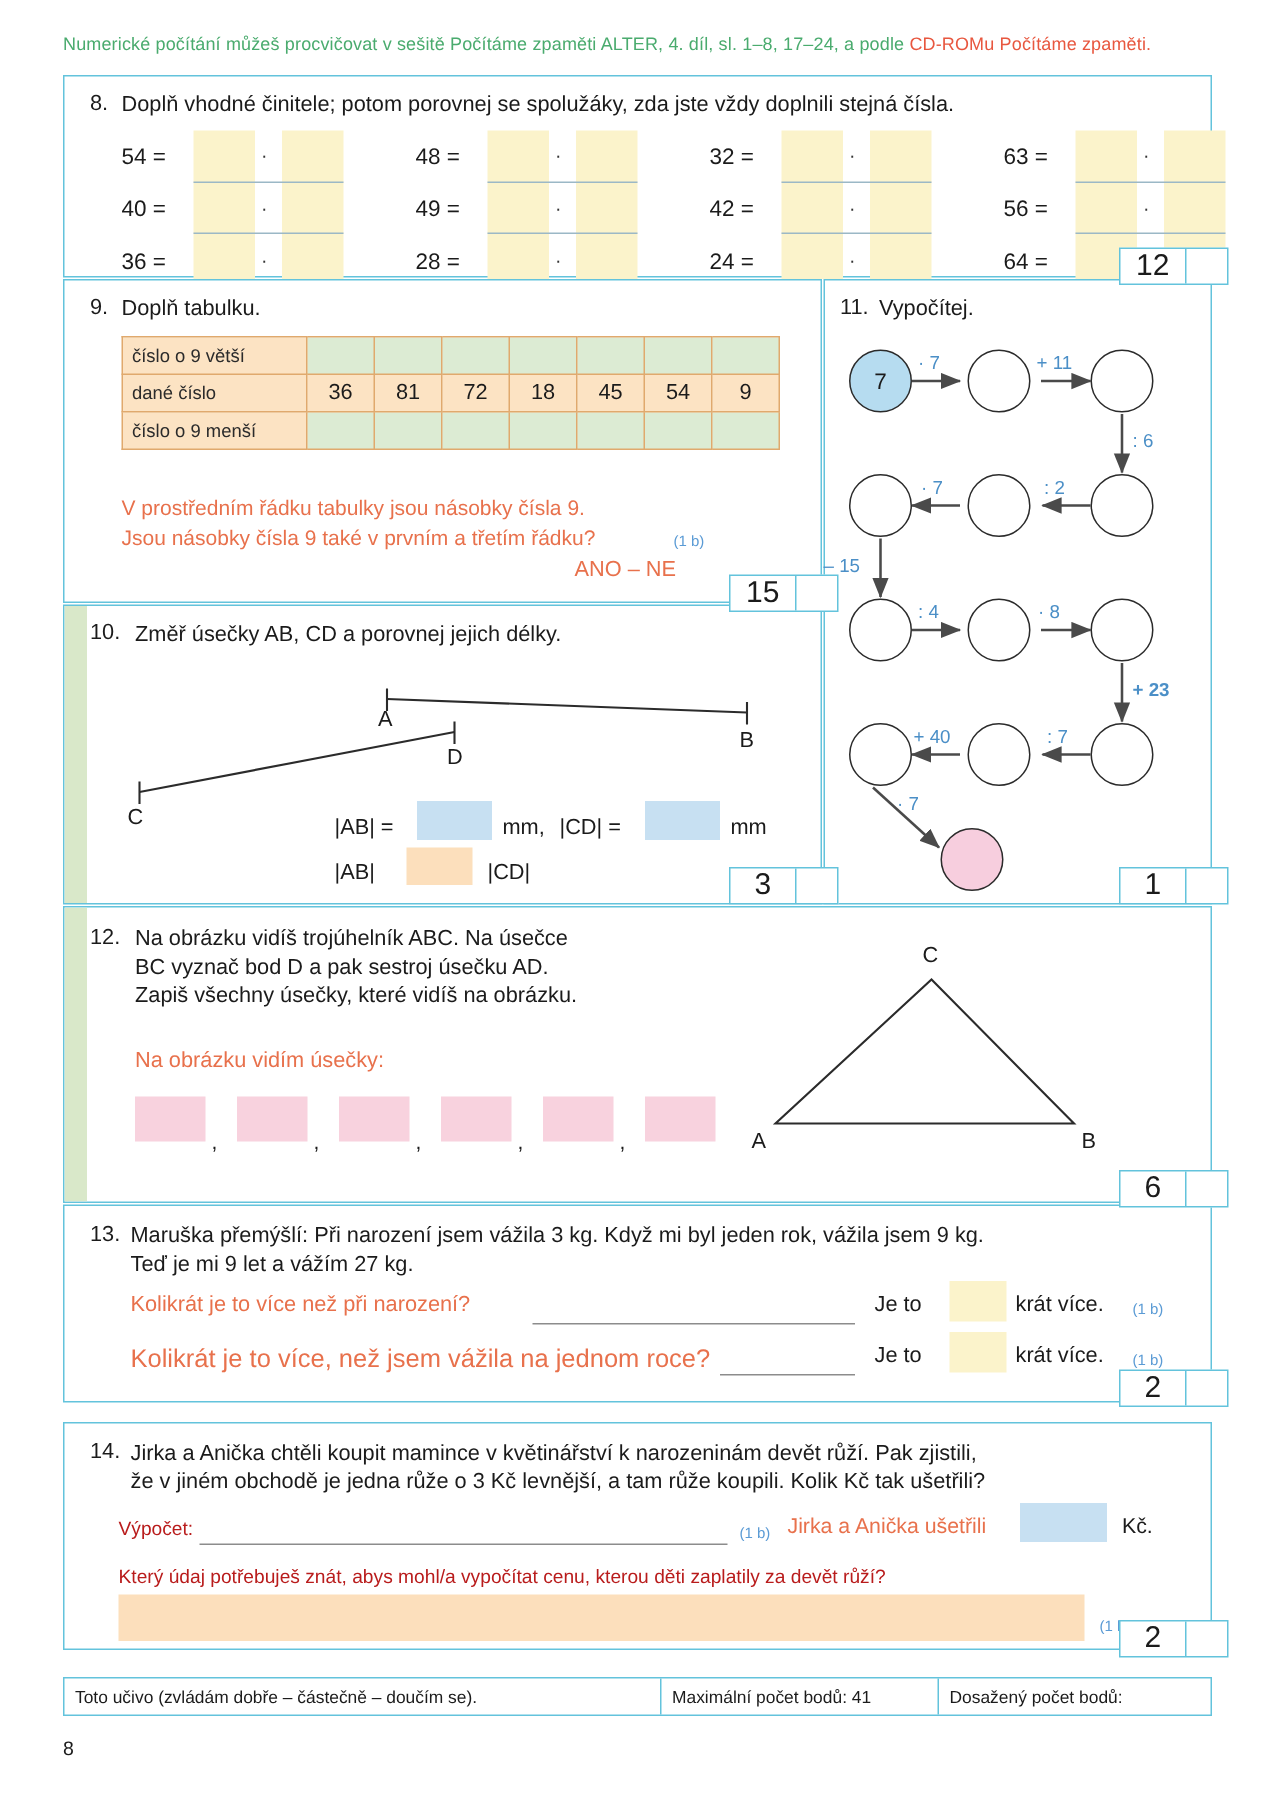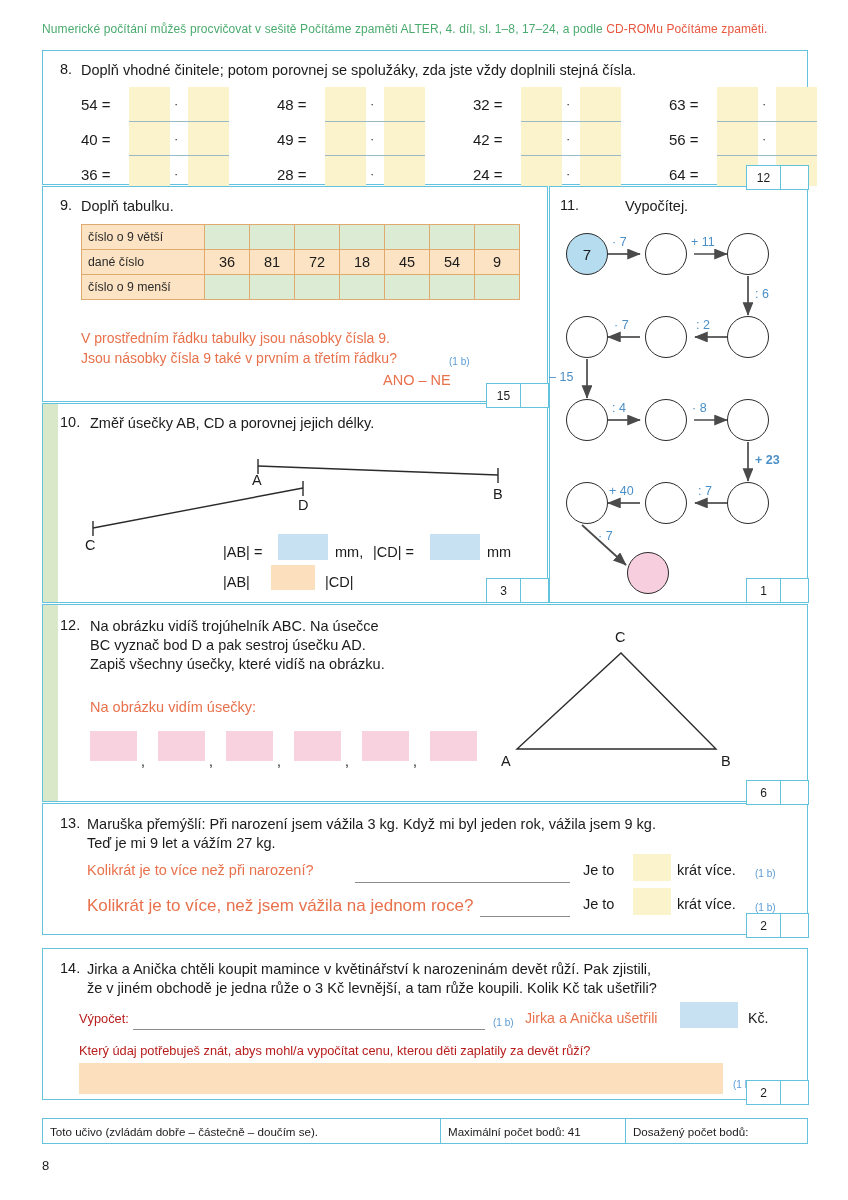--- a/index.html
+++ b/index.html
@@ -38,22 +38,22 @@
   .qnum { font-size:14.5px; color:#1b1b1b; }
   .qtext { font-size:14.5px; color:#1b1b1b; line-height:1.33; }
   .it { }
 
   
   .score {
     position:absolute; display:flex; height:25px;
     border:1.3px solid #63c3dc; background:#fff; z-index:6;
   }
   .score .v {
-    width:34px; display:flex; align-items:center; justify-content:center;
-    font-size:12px; border-right:1.3px solid #63c3dc; color:#1b1b1b;
+    width:44px; display:flex; align-items:center; justify-content:center;
+    font-size:20px; border-right:1.3px solid #63c3dc; color:#1b1b1b;
   }
   .score .e { width:27px; }
   .ex8lab { position:absolute; font-size:15px; }
   .ystrip {
     position:absolute; width:41px; background:#fbf3cb;
   }
   .ysep { position:absolute; height:1px; background:#9bb8c6; }
   .dotop { position:absolute; font-size:13px; color:#333; }
 
   
@@ -208,21 +208,21 @@
     <span class="bnote" style="position:absolute;left:406px;top:169px;">(1 b)</span>
     <span class="orange" style="position:absolute;left:340px;top:185px;font-size:14.5px;">ANO – NE</span>
   </div>
   <div class="score" style="left:486px; top:383px;">
     <div class="v">15</div>
     <div class="e"></div>
   </div>
 
   <div class="frame" style="left:549px; top:186px; width:259px; height:417px;">
     <span class="qnum" style="position:absolute;left:10px;top:10px;">11.</span>
-    <span class="qtext" style="position:absolute;left:36px;top:10px;margin-left:39px;">Vypočítej.</span>
+    <span class="qtext" style="position:absolute;left:36px;top:10px;">Vypočítej.</span>
 
     <svg width="259" height="417" style="position:absolute;left:0;top:0;">
       <defs>
         <marker id="ah" markerWidth="9" markerHeight="9" refX="7.5" refY="3.2" orient="auto">
           <path d="M0,0 L8,3.2 L0,6.4 z" fill="#4a4a4a"></path>
         </marker>
       </defs>
       <g stroke="#4a4a4a" stroke-width="1.7" fill="none" marker-end="url(#ah)">
         <line x1="58" y1="67" x2="90" y2="67"></line>
         <line x1="144" y1="67" x2="177" y2="67"></line>

